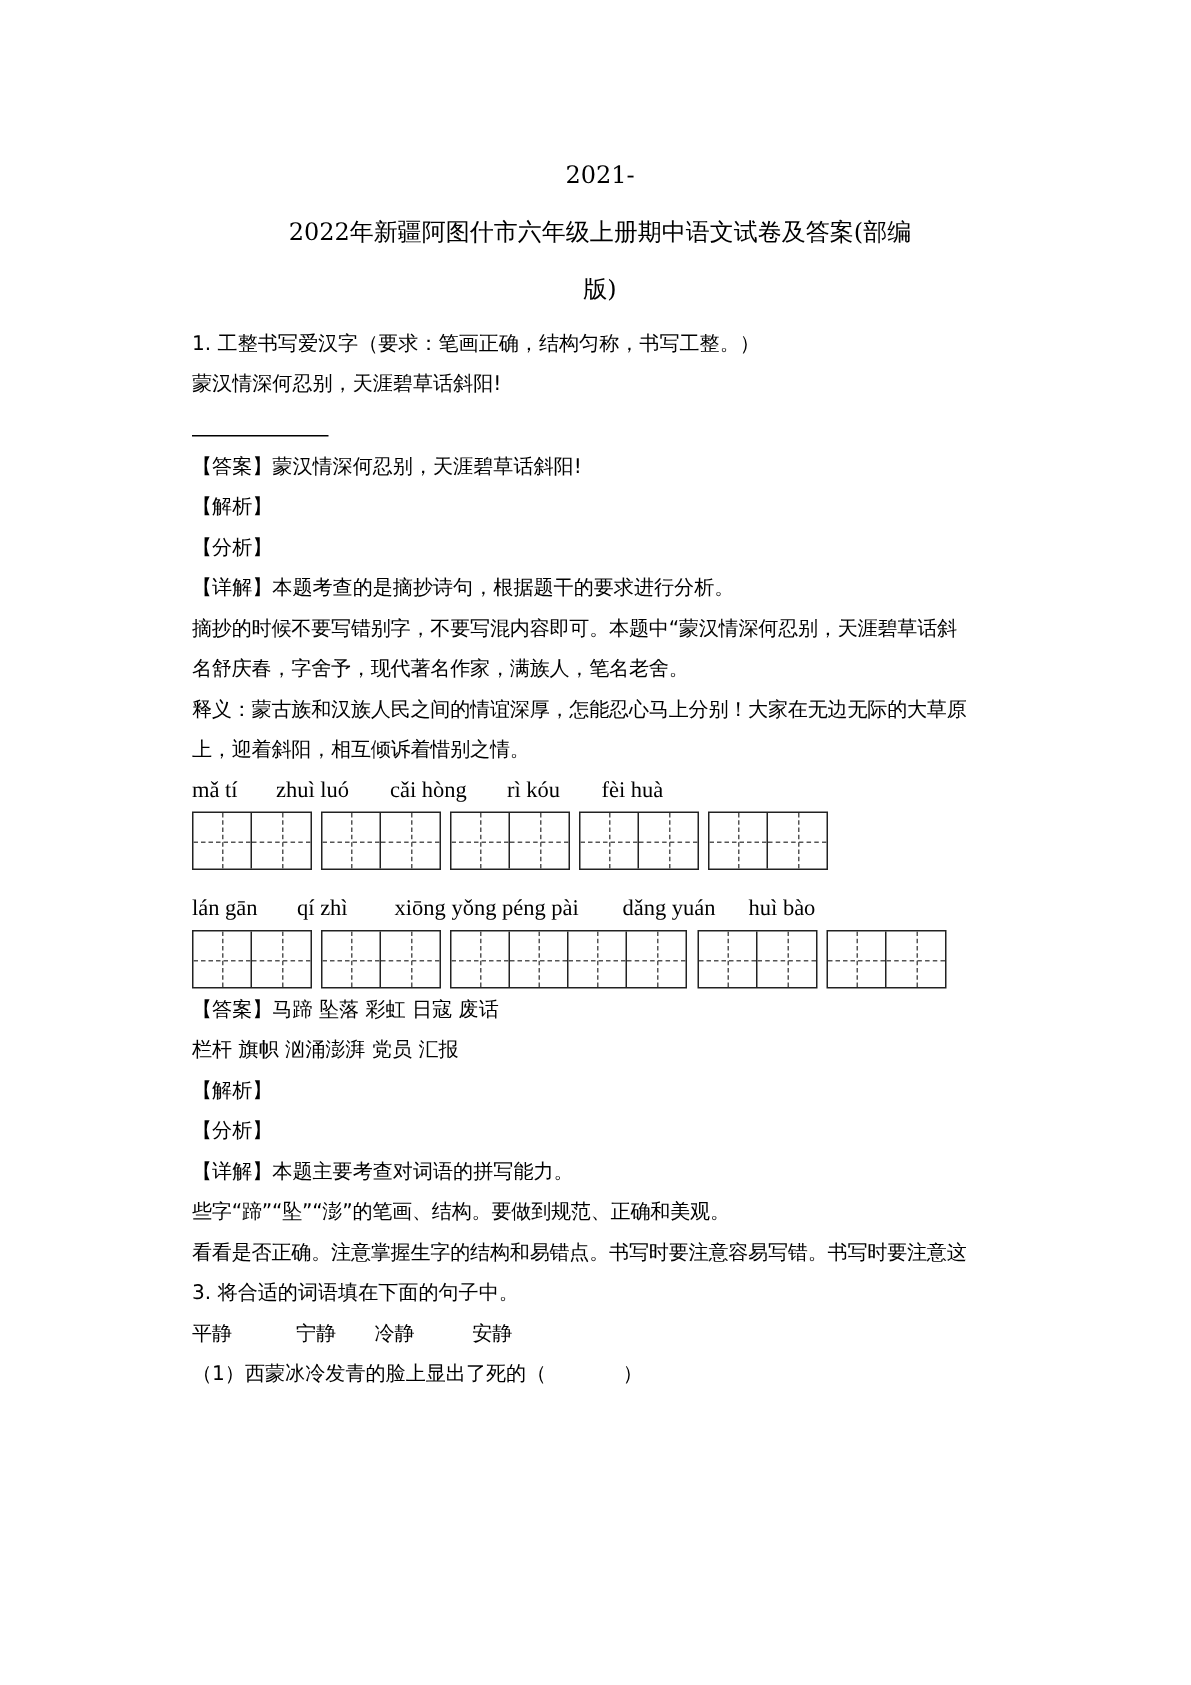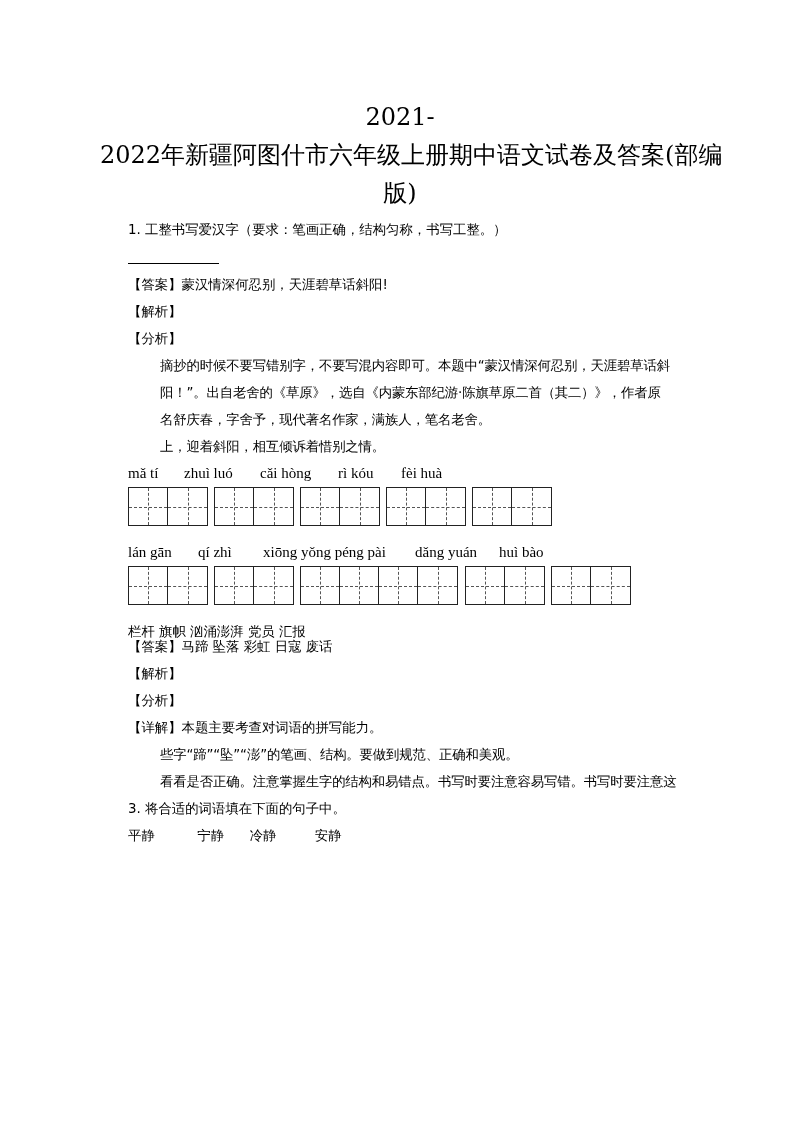--- a/index.html
+++ b/index.html
@@ -15,34 +15,34 @@
       font-family: "DejaVu Sans", "Liberation Sans", sans-serif;
       color: #000000;
     }
     .title-block {
       position: absolute;
       left: 100px;
       top: 98px;
       width: 600px;
       text-align: center;
       font-family: "DejaVu Serif", "Liberation Serif", serif;
-      font-size: 24px;
+      font-size: 16px;
       line-height: 38px;
     }
     .title-line { display: block; white-space: nowrap; }
     .content {
       position: absolute;
       left: 128px;
       top: 216px;
       width: 550px;
       font-size: 13.4px;
       line-height: 27px;
     }
     .line { display: block; white-space: nowrap; height: 27px; }
-    .wrap-line { display: block; white-space: nowrap; height: 27px; letter-spacing: -0.15px; margin-left: 32px; }
+    .wrap-line { display: block; white-space: nowrap; height: 27px; letter-spacing: -0.15px; }
     .answer-blank {
       display: block;
       width: 91px;
       border-bottom: 1.5px solid #000;
       height: 20px;
       margin-bottom: 7px;
     }
     .pinyin-row {
       position: relative;
       height: 27px;
@@ -97,27 +97,29 @@
 
 <div class="title-block">
   <span class="title-line">2021-</span>
   <span class="title-line">2022年新疆阿图什市六年级上册期中语文试卷及答案(部编</span>
   <span class="title-line">版)</span>
 </div>
 
 <div class="content">
 
   <span class="line">1. 工整书写爱汉字（要求：笔画正确，结构匀称，书写工整。）</span>
+  <span class="line">蒙汉情深何忍别，天涯碧草话斜阳!</span>
   <span class="answer-blank"></span>
   <span class="line">【答案】蒙汉情深何忍别，天涯碧草话斜阳!</span>
   <span class="line">【解析】</span>
   <span class="line">【分析】</span>
+  <span class="line">【详解】本题考查的是摘抄诗句，根据题干的要求进行分析。</span>
   <span class="wrap-line">摘抄的时候不要写错别字，不要写混内容即可。本题中“蒙汉情深何忍别，天涯碧草话斜</span>
-  <span class="wrap-line">阳！”。出自老舍的《草原》，选自《内蒙东部纪游·陈旗草原二首（其二）》，作者原</span>
   <span class="wrap-line">名舒庆春，字舍予，现代著名作家，满族人，笔名老舍。</span>
+  <span class="wrap-line">释义：蒙古族和汉族人民之间的情谊深厚，怎能忍心马上分别！大家在无边无际的大草原</span>
   <span class="wrap-line">上，迎着斜阳，相互倾诉着惜别之情。</span>
 
 
   <div class="pinyin-row">
     <span class="pinyin" style="left:0px">mǎ tí</span>
     <span class="pinyin" style="left:56px">zhuì luó</span>
     <span class="pinyin" style="left:132px">cǎi hòng</span>
     <span class="pinyin" style="left:210px">rì kóu</span>
     <span class="pinyin" style="left:273px">fèi huà</span>
   </div>
@@ -169,23 +171,24 @@
     <div class="group" style="left:337px">
       <div class="cell"></div>
       <div class="cell"></div>
     </div>
     <div class="group" style="left:423px">
       <div class="cell"></div>
       <div class="cell"></div>
     </div>
   </div>
 
+  <span class="line" style="margin-top:-12px">【答案】马蹄 坠落 彩虹 日寇 废话</span>
   <span class="line">栏杆 旗帜 汹涌澎湃 党员 汇报</span>
-  <span class="line" style="margin-top:-12px">【答案】马蹄 坠落 彩虹 日寇 废话</span>
   <span class="line">【解析】</span>
   <span class="line">【分析】</span>
   <span class="line">【详解】本题主要考查对词语的拼写能力。</span>
   <span class="wrap-line">些字“蹄”“坠”“澎”的笔画、结构。要做到规范、正确和美观。</span>
   <span class="wrap-line">看看是否正确。注意掌握生字的结构和易错点。书写时要注意容易写错。书写时要注意这</span>
 
   <span class="line">3. 将合适的词语填在下面的句子中。</span>
   <span class="line words-row">平静          宁静      冷静         安静</span>
+  <span class="line words-row">（1）西蒙冰冷发青的脸上显出了死的（            ）</span>
 </div>
 
 </body></html>

